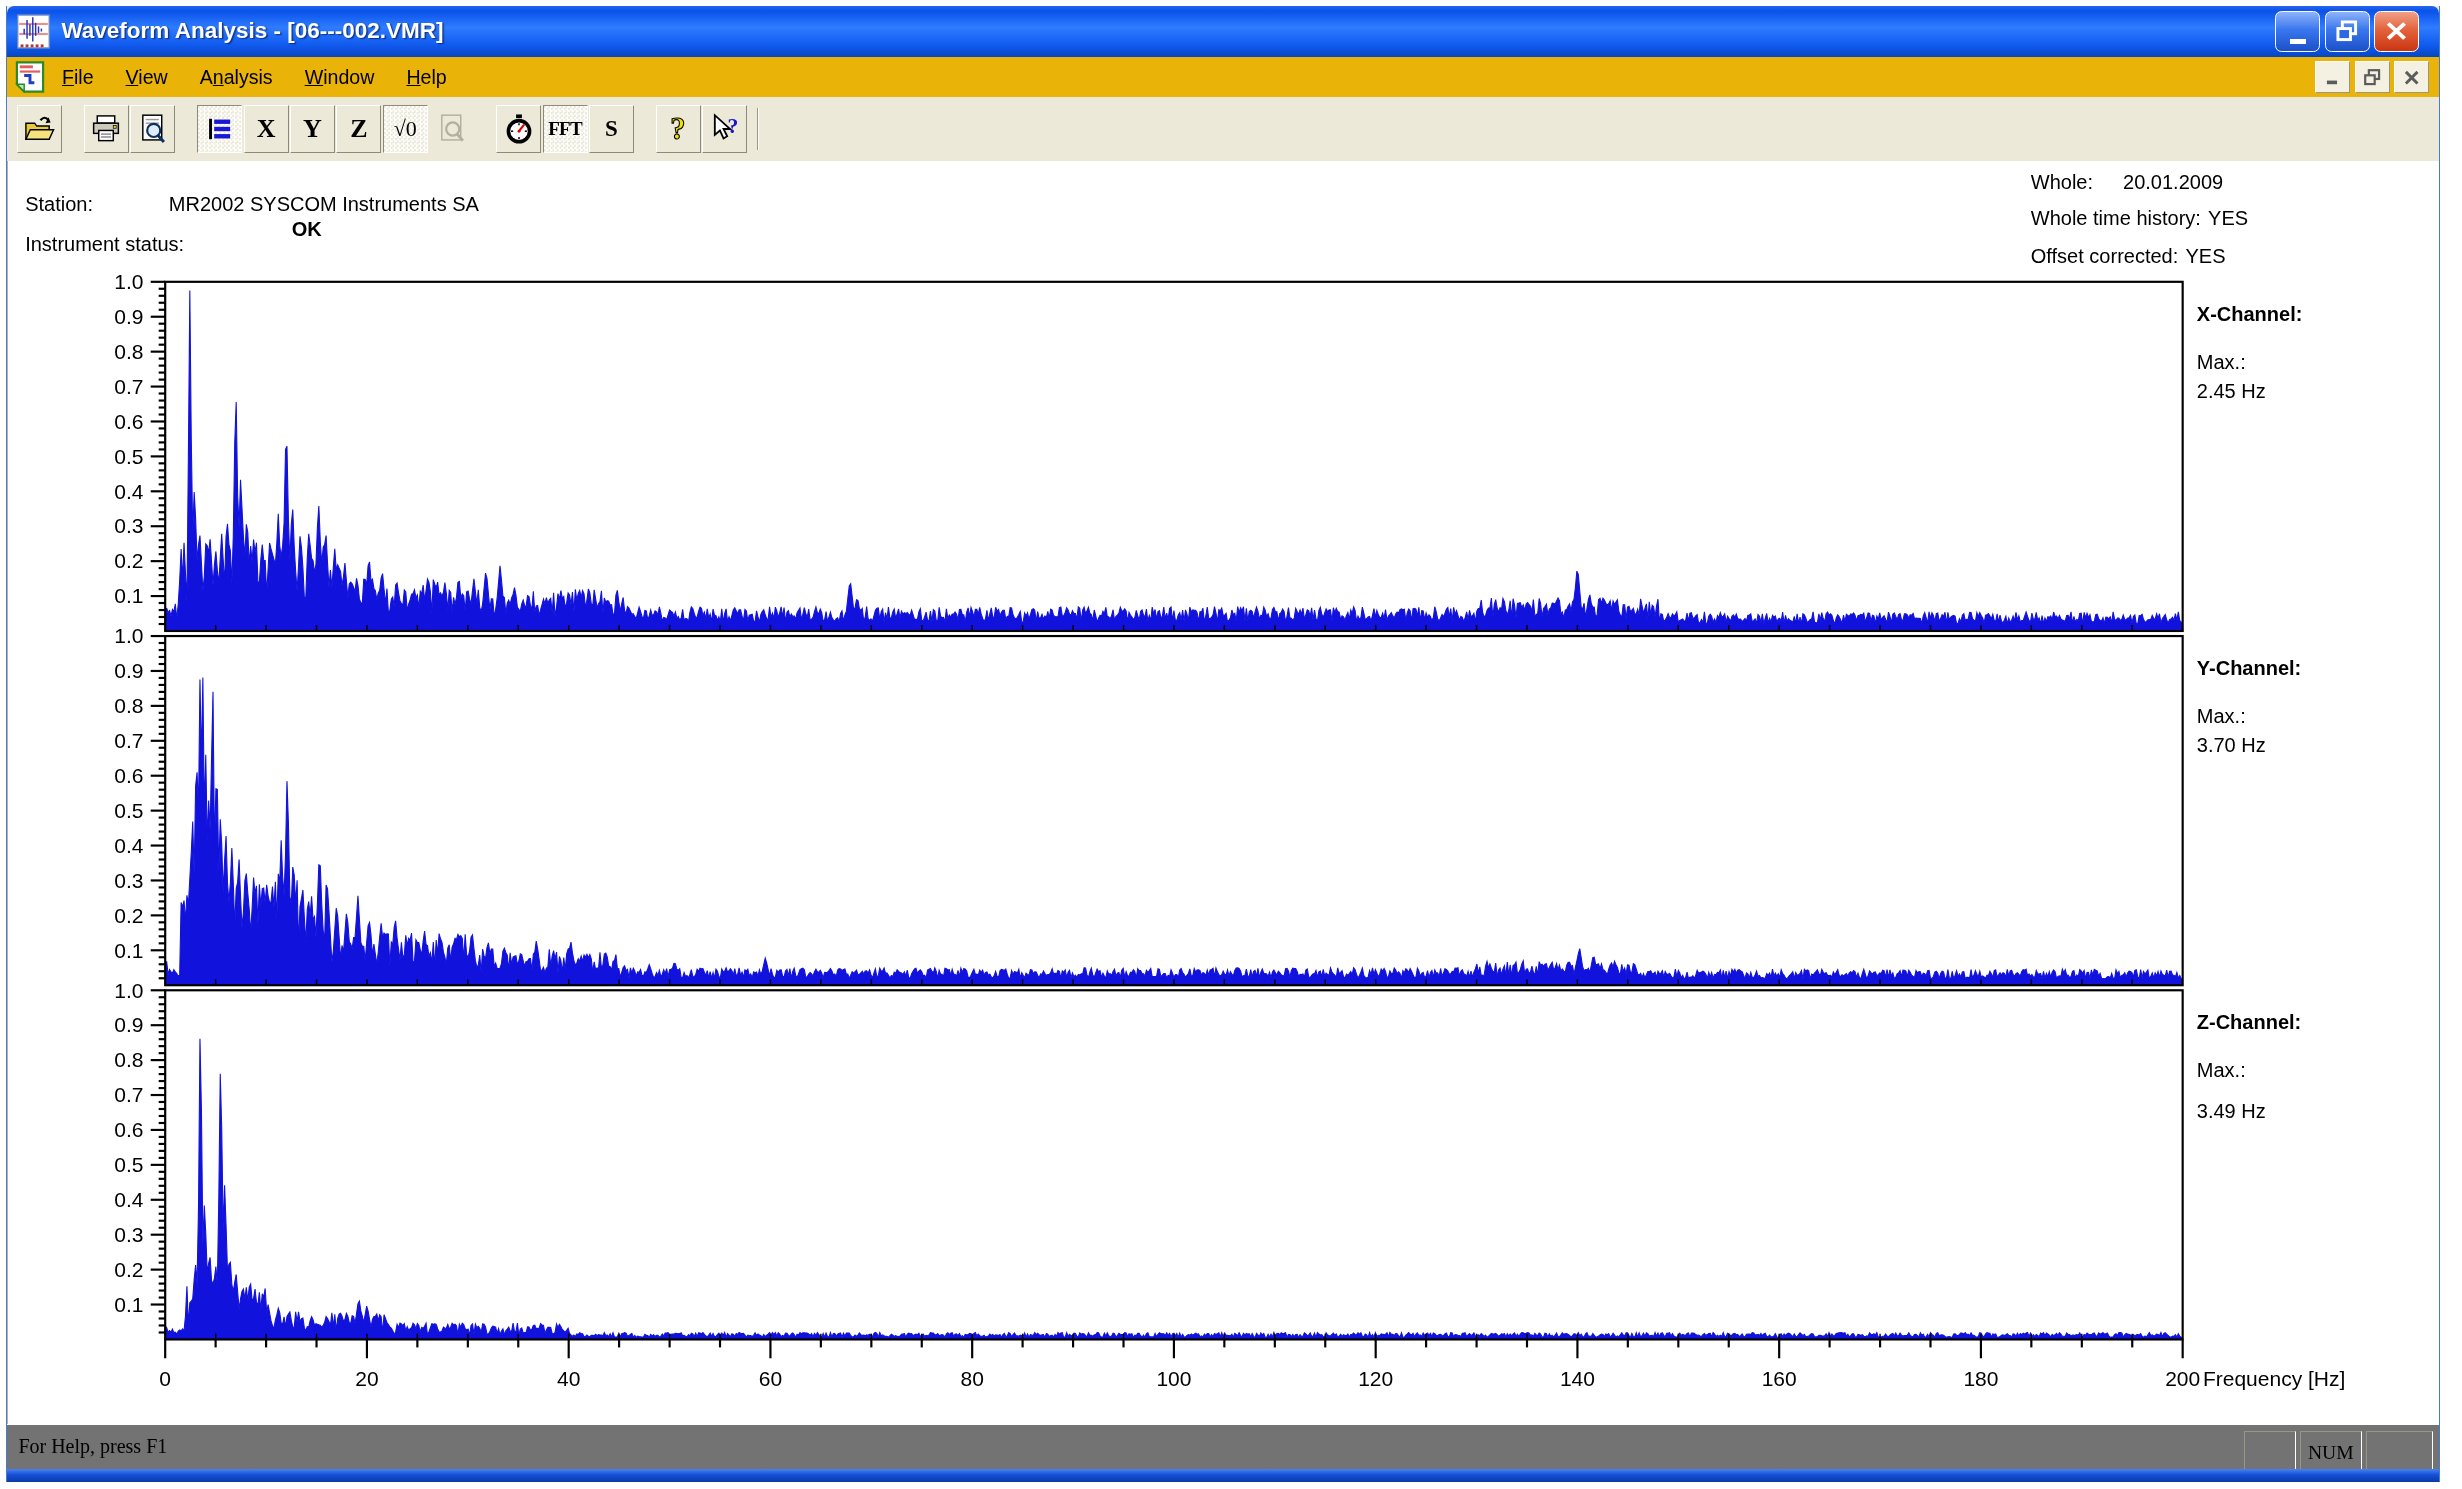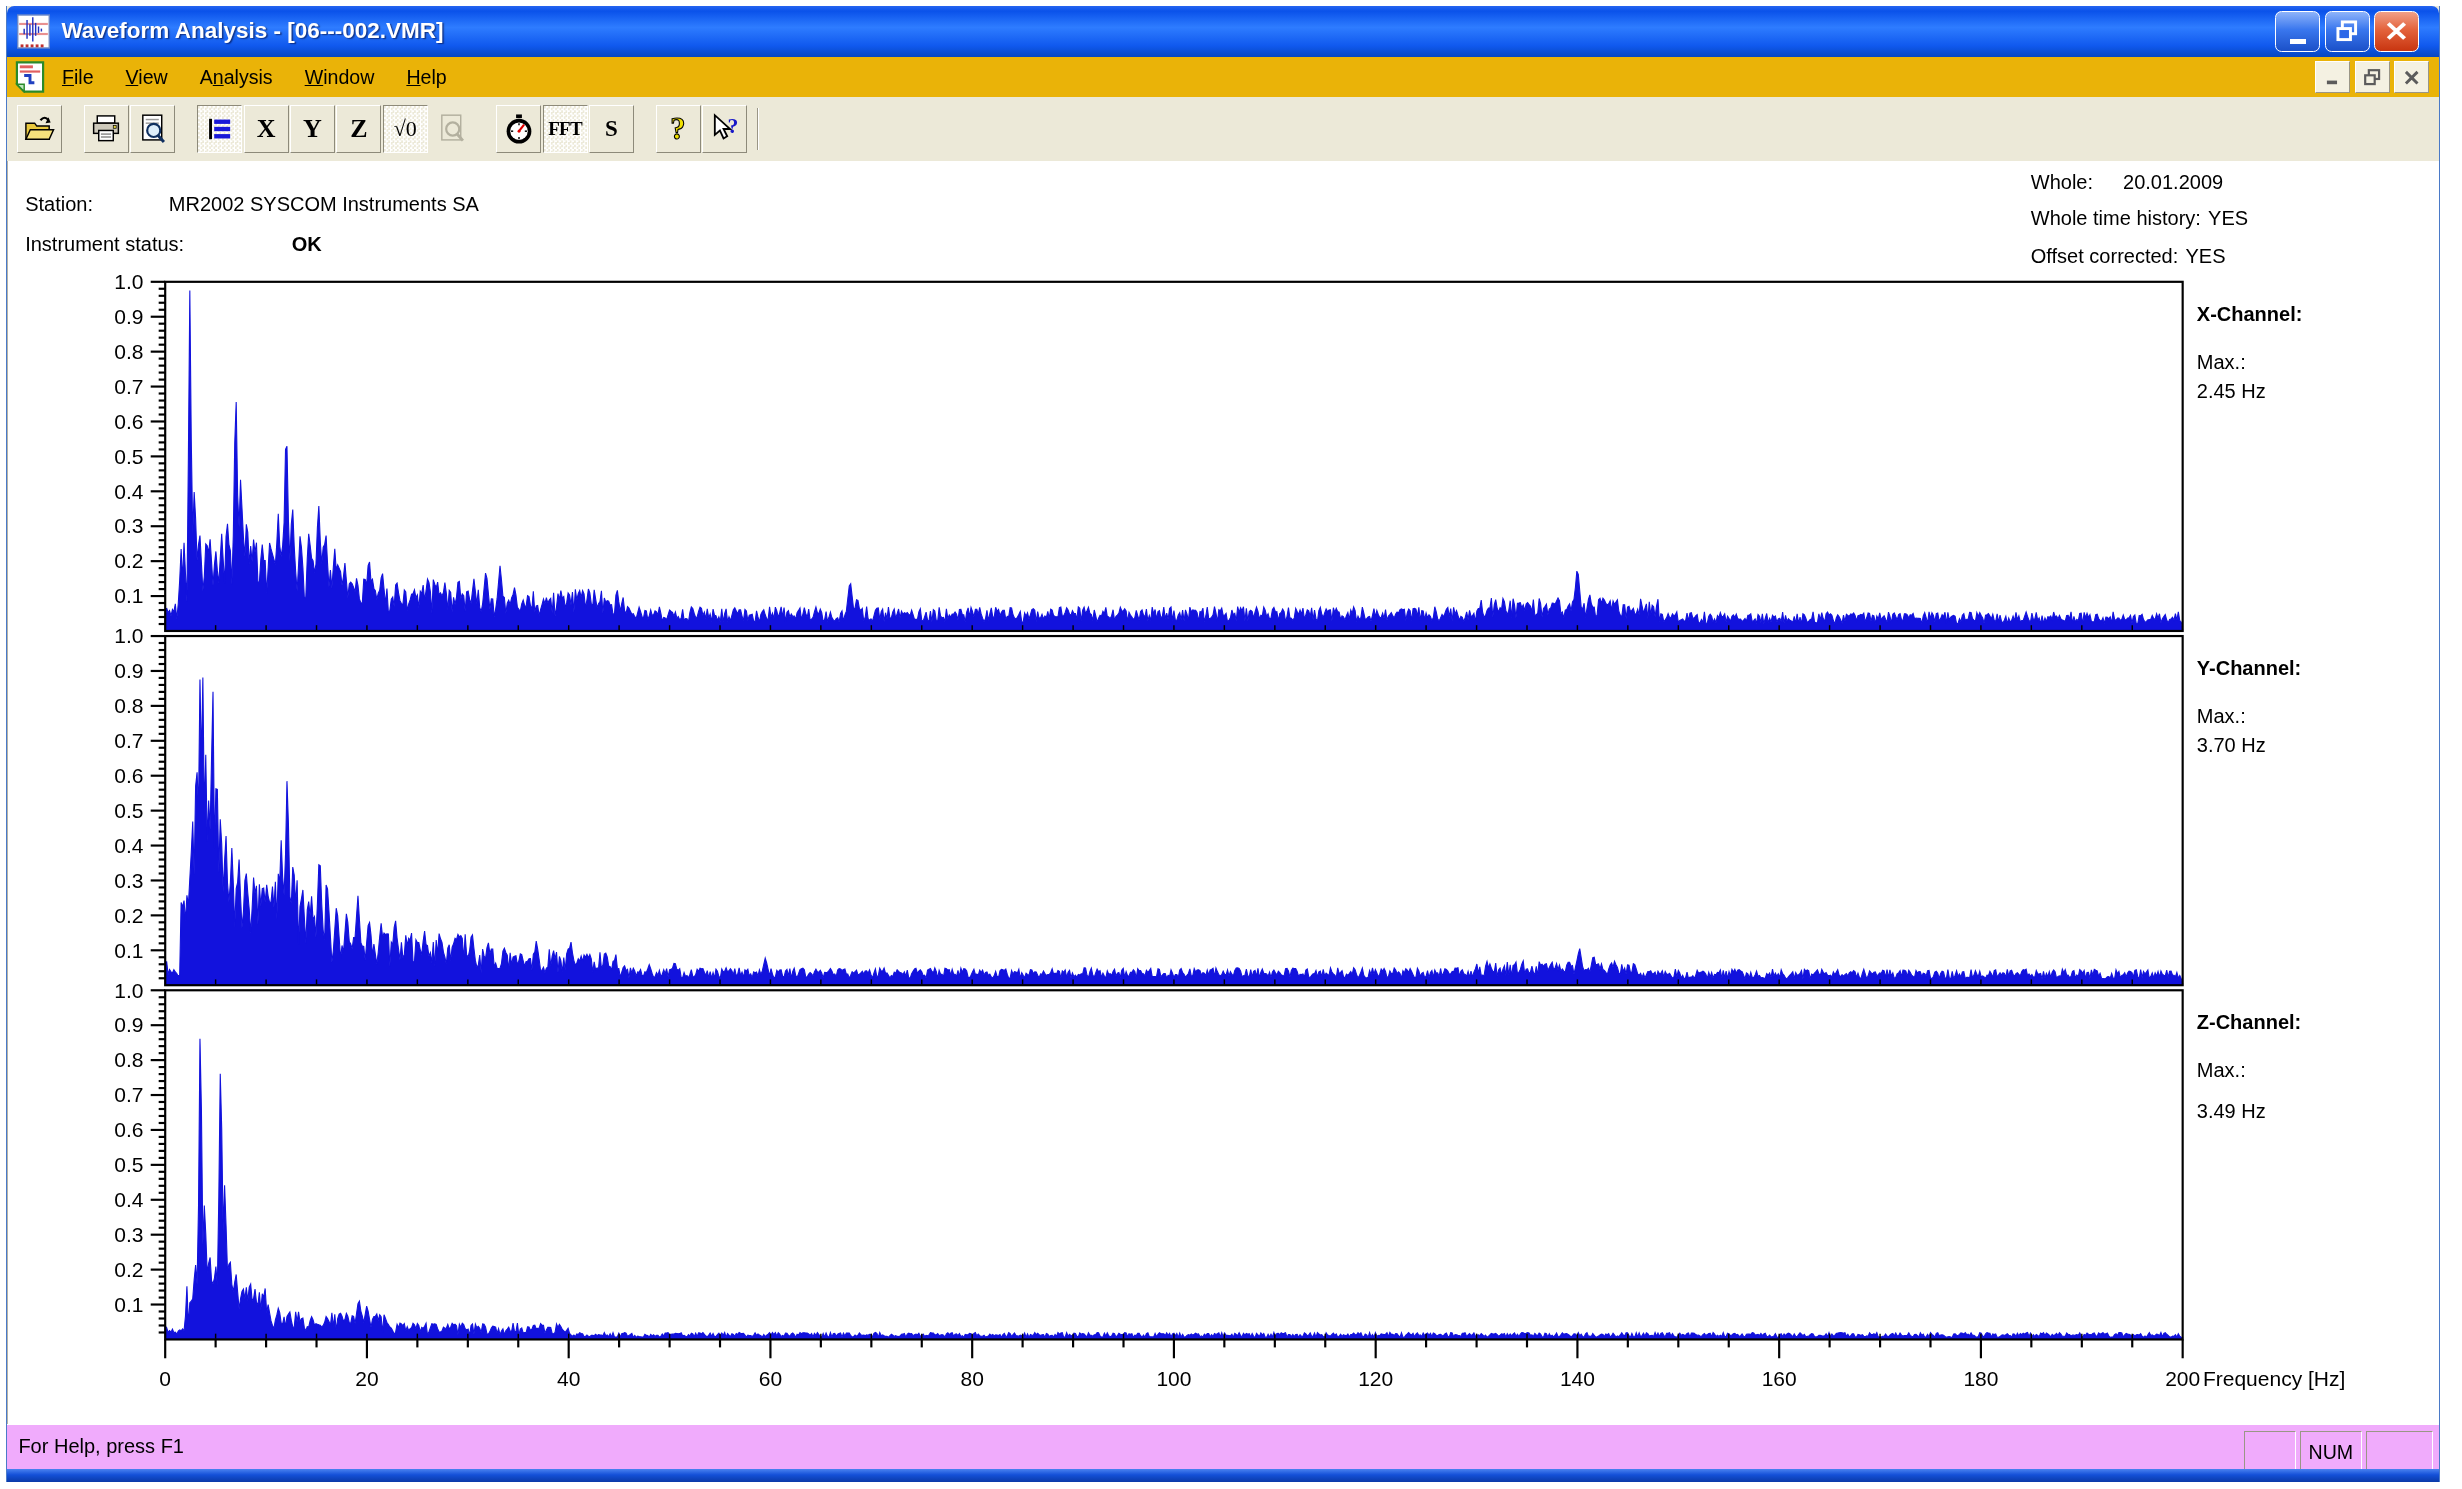--- a/index.html
+++ b/index.html
@@ -54,22 +54,22 @@
   .client{position:absolute;left:0;top:155px;width:100%;height:1263px;background:#fff;
      border-left:1.4px solid #b5b2a5;box-sizing:border-box;overflow:hidden;}
   .htext{position:absolute;font-size:20px;color:#000;white-space:nowrap;}
   .htext b{font-weight:bold;}
   .hval-gap{margin-left:30px;}
   .hval-sp{margin-left:7.2px;}
   .chan{position:absolute;left:2189px;width:239px;font-size:20px;color:#000;}
   .chan .ctitle{font-weight:bold;font-size:20px;}
   #charts-svg{position:absolute;left:0;top:109px;}
   
-  .statusbar{position:absolute;left:0;top:1418px;width:100%;height:45px;background:#f0abfc;
-     border-top:1.4px solid #fff;box-sizing:border-box;}
+  .statusbar{position:absolute;left:0;top:1418px;width:100%;height:45px;background:#737373;
+     border-top:1.4px solid #fff;box-sizing:border-box;font-family:Liberation Serif, serif;}
   .status-msg{position:absolute;left:11.6px;top:10px;font-size:20px;color:#000;}
   .scell{position:absolute;top:5.8px;height:44px;border:1.4px solid;border-color:#9a9686 #fff #fff #9a9686;
      box-sizing:border-box;font-size:19.6px;display:flex;align-items:center;justify-content:center;color:#000;}
   .scell.c1{right:143px;width:52px;}
   .scell.c2{right:77px;width:62px;}
   .scell.c3{right:5.8px;width:67px;}
   .bottom-border{position:absolute;left:0;top:1463px;width:100%;height:13px;
      background:linear-gradient(180deg,#4a82f0 0%,#1450d8 45%,#0a3aa8 100%);}
 </style>
 </head>
@@ -242,21 +242,21 @@
           <text x="33" y="28" text-anchor="middle" font-family="Liberation Serif,serif" font-size="30" font-weight="bold" fill="#1818c8">?</text>
         </svg>
       </div>
       <div class="tb-sep"></div>
     </div>
 
   <div class="client">
     <div class="htext" style="left:17.4px;top:32px;">Station:</div>
     <div class="htext" style="left:161px;top:32px;">MR2002 SYSCOM Instruments SA</div>
     <div class="htext" style="left:17.4px;top:72px;">Instrument status:</div>
-    <div class="htext" style="left:284px;top:72px;"><b>OK</b></div>
+    <div class="htext" style="left:284px;top:57px;"><b>OK</b></div>
 
     <div class="htext" style="left:2023px;top:10px;"><span>Whole:</span><span class="hval-gap">20.01.2009</span></div>
     <div class="htext" style="left:2023px;top:46px;"><span>Whole time history:</span><span class="hval-sp">YES</span></div>
     <div class="htext" style="left:2023px;top:84px;"><span>Offset corrected:</span><span class="hval-sp">YES</span></div>
 
     <svg id="charts-svg" width="2434" height="1145" viewBox="0 0 3360 1580">
         <path d="M 217 498 L 217.0 484.4 L 219.0 466.2 L 221.0 472.7 L 223.0 469.8 L 225.0 477.3 L 227.0 468.3 L 229.0 471.4 L 231.0 460.5 L 233.0 481.7 L 235.0 460.8 L 237.0 428.2 L 239.0 384.9 L 241.0 427.6 L 243.0 376.3 L 245.0 418.6 L 247.0 457.4 L 249.0 258.8 L 251.0 28.0 L 253.0 234.8 L 255.0 364.0 L 257.0 306.2 L 259.0 342.7 L 261.0 400.6 L 263.0 378.7 L 265.0 366.2 L 267.0 404.3 L 269.0 442.5 L 271.0 422.9 L 273.0 377.9 L 275.0 380.2 L 277.0 389.9 L 279.0 371.5 L 281.0 402.6 L 283.0 435.2 L 285.0 405.8 L 287.0 388.2 L 289.0 414.4 L 291.0 432.5 L 293.0 397.3 L 295.0 363.9 L 297.0 399.0 L 299.0 432.4 L 301.0 367.5 L 303.0 350.0 L 305.0 378.7 L 307.0 387.4 L 309.0 433.4 L 311.0 366.6 L 313.0 238.4 L 315.0 182.0 L 317.0 310.2 L 319.0 354.5 L 321.0 289.3 L 323.0 328.4 L 325.0 368.4 L 327.0 395.1 L 329.0 350.8 L 331.0 361.8 L 333.0 406.1 L 335.0 380.9 L 337.0 402.6 L 339.0 371.8 L 341.0 389.5 L 343.0 376.1 L 345.0 430.2 L 347.0 431.2 L 349.0 399.0 L 351.0 378.6 L 353.0 400.6 L 355.0 400.8 L 357.1 446.8 L 359.1 411.7 L 361.1 376.5 L 363.1 384.7 L 365.1 392.0 L 367.1 399.3 L 369.1 406.2 L 371.1 376.3 L 373.1 336.2 L 375.1 380.6 L 377.1 395.1 L 379.1 380.7 L 381.1 348.7 L 383.1 247.2 L 385.1 243.1 L 387.1 344.7 L 389.1 401.2 L 391.1 350.3 L 393.1 330.3 L 395.1 381.2 L 397.1 415.9 L 399.1 442.6 L 401.1 407.4 L 403.1 367.3 L 405.1 382.8 L 407.1 410.9 L 409.1 452.3 L 411.1 451.0 L 413.1 398.3 L 415.1 363.9 L 417.1 379.9 L 419.1 397.7 L 421.1 401.1 L 423.1 417.6 L 425.1 406.1 L 427.1 355.2 L 429.1 325.4 L 431.1 373.9 L 433.1 405.7 L 435.1 382.4 L 437.1 378.7 L 439.1 366.2 L 441.1 404.3 L 443.1 437.4 L 445.1 414.0 L 447.1 438.9 L 449.1 409.6 L 451.1 384.4 L 453.1 413.8 L 455.1 406.8 L 457.1 411.5 L 459.1 416.2 L 461.1 435.2 L 463.1 422.8 L 465.1 404.3 L 467.1 428.2 L 469.1 452.0 L 471.1 433.1 L 473.1 430.5 L 475.1 432.7 L 477.1 438.0 L 479.1 444.0 L 481.1 425.4 L 483.1 435.1 L 485.1 453.7 L 487.1 459.2 L 489.1 459.7 L 491.1 426.6 L 493.1 427.0 L 495.1 434.3 L 497.1 407.7 L 499.1 402.8 L 501.1 429.4 L 503.1 426.4 L 505.1 439.3 L 507.1 442.4 L 509.1 454.4 L 511.1 446.0 L 513.1 441.8 L 515.1 424.8 L 517.1 418.9 L 519.1 440.1 L 521.1 460.1 L 523.1 439.4 L 525.1 472.6 L 527.1 469.7 L 529.1 454.0 L 531.1 451.1 L 533.1 464.1 L 535.1 434.5 L 537.1 431.8 L 539.1 445.4 L 541.1 456.2 L 543.1 460.2 L 545.1 462.1 L 547.1 441.5 L 549.1 444.2 L 551.1 470.1 L 553.1 460.9 L 555.1 455.2 L 557.1 447.3 L 559.1 446.7 L 561.1 441.3 L 563.1 452.0 L 565.1 448.2 L 567.1 466.2 L 569.1 443.1 L 571.1 446.4 L 573.1 434.7 L 575.1 455.3 L 577.1 442.4 L 579.1 426.4 L 581.1 431.0 L 583.1 443.9 L 585.1 473.7 L 587.1 427.0 L 589.1 433.5 L 591.1 438.4 L 593.1 430.5 L 595.1 448.1 L 597.1 445.3 L 599.1 450.0 L 601.1 444.7 L 603.1 431.3 L 605.1 446.0 L 607.1 468.6 L 609.1 441.8 L 611.1 444.8 L 613.1 471.4 L 615.1 451.5 L 617.1 461.3 L 619.1 451.6 L 621.1 430.9 L 623.1 429.7 L 625.1 453.1 L 627.1 446.8 L 629.1 449.3 L 631.1 470.9 L 633.1 443.9 L 635.2 442.8 L 637.2 454.3 L 639.2 460.1 L 641.2 442.7 L 643.2 426.1 L 645.2 443.5 L 647.2 460.9 L 649.2 441.0 L 651.2 465.7 L 653.2 471.2 L 655.2 460.7 L 657.2 439.4 L 659.2 418.2 L 661.2 425.5 L 663.2 446.7 L 665.2 468.0 L 667.2 453.6 L 669.2 453.8 L 671.2 478.7 L 673.2 467.8 L 675.2 453.1 L 677.2 430.6 L 679.2 408.0 L 681.2 427.3 L 683.2 449.9 L 685.2 451.8 L 687.2 474.0 L 689.2 459.7 L 691.2 455.4 L 693.2 461.6 L 695.2 452.2 L 697.2 447.5 L 699.2 438.1 L 701.2 448.4 L 703.2 465.3 L 705.2 468.2 L 707.2 470.7 L 709.2 460.5 L 711.2 455.3 L 713.2 463.0 L 715.2 464.4 L 717.2 449.2 L 719.2 450.5 L 721.2 462.9 L 723.2 467.8 L 725.2 443.3 L 727.2 471.5 L 729.2 463.5 L 731.2 462.9 L 733.2 476.8 L 735.2 468.5 L 737.2 461.5 L 739.2 453.8 L 741.2 460.4 L 743.2 452.1 L 745.2 459.5 L 747.2 455.4 L 749.2 452.9 L 751.2 472.8 L 753.2 445.4 L 755.2 477.9 L 757.2 465.0 L 759.2 446.5 L 761.2 454.4 L 763.2 442.1 L 765.2 452.6 L 767.2 450.5 L 769.2 465.7 L 771.2 459.3 L 773.2 445.6 L 775.2 448.4 L 777.2 462.0 L 779.2 444.3 L 781.2 472.2 L 783.2 440.4 L 785.2 455.3 L 787.2 446.4 L 789.2 442.0 L 791.2 451.6 L 793.2 442.1 L 795.2 446.9 L 797.2 466.3 L 799.2 455.0 L 801.2 440.1 L 803.2 445.5 L 805.2 460.4 L 807.2 463.4 L 809.2 441.2 L 811.2 453.8 L 813.2 465.9 L 815.2 460.3 L 817.2 457.4 L 819.2 442.4 L 821.2 473.3 L 823.2 452.4 L 825.2 458.1 L 827.2 456.2 L 829.2 457.0 L 831.2 462.3 L 833.2 461.7 L 835.2 475.0 L 837.2 474.3 L 839.2 448.4 L 841.2 441.9 L 843.2 457.9 L 845.2 470.7 L 847.2 460.3 L 849.2 451.7 L 851.2 470.2 L 853.2 473.8 L 855.2 464.4 L 857.2 466.3 L 859.2 470.7 L 861.2 474.9 L 863.2 474.2 L 865.2 478.3 L 867.2 480.7 L 869.2 472.9 L 871.2 465.2 L 873.2 471.1 L 875.2 478.0 L 877.2 480.3 L 879.2 469.8 L 881.2 470.4 L 883.2 482.3 L 885.2 477.1 L 887.2 468.9 L 889.2 476.2 L 891.2 475.7 L 893.2 470.1 L 895.2 471.5 L 897.2 475.7 L 899.2 464.6 L 901.2 473.2 L 903.2 484.3 L 905.2 479.2 L 907.2 480.0 L 909.2 482.3 L 911.2 475.7 L 913.3 469.1 L 915.3 470.9 L 917.3 472.4 L 919.3 477.5 L 921.3 471.7 L 923.3 480.3 L 925.3 478.0 L 927.3 482.9 L 929.3 480.1 L 931.3 468.2 L 933.3 483.1 L 935.3 480.9 L 937.3 481.0 L 939.3 485.6 L 941.3 472.5 L 943.3 464.8 L 945.3 467.0 L 947.3 473.9 L 949.3 479.3 L 951.3 478.8 L 953.3 471.1 L 955.3 465.2 L 957.3 466.7 L 959.3 476.5 L 961.3 471.9 L 963.3 481.1 L 965.3 467.6 L 967.3 480.0 L 969.3 474.5 L 971.3 485.3 L 973.3 467.9 L 975.3 476.2 L 977.3 476.9 L 979.3 483.4 L 981.3 478.5 L 983.3 485.1 L 985.3 467.5 L 987.3 485.5 L 989.3 473.9 L 991.3 467.5 L 993.3 485.1 L 995.3 478.4 L 997.3 483.9 L 999.3 476.4 L 1001.3 468.8 L 1003.3 466.1 L 1005.3 470.3 L 1007.3 474.3 L 1009.3 468.9 L 1011.3 468.9 L 1013.3 477.5 L 1015.3 483.4 L 1017.3 468.2 L 1019.3 470.3 L 1021.3 483.5 L 1023.3 476.3 L 1025.3 475.5 L 1027.3 474.9 L 1029.3 484.1 L 1031.3 485.3 L 1033.3 470.3 L 1035.3 478.7 L 1037.3 485.6 L 1039.3 475.0 L 1041.3 471.3 L 1043.3 468.7 L 1045.3 475.7 L 1047.3 480.9 L 1049.3 482.4 L 1051.3 464.6 L 1053.3 479.2 L 1055.3 473.3 L 1057.3 480.9 L 1059.3 465.1 L 1061.3 470.2 L 1063.3 479.4 L 1065.3 472.8 L 1067.3 464.7 L 1069.3 478.6 L 1071.3 465.6 L 1073.3 485.4 L 1075.3 472.0 L 1077.3 470.0 L 1079.3 478.9 L 1081.3 474.6 L 1083.3 477.9 L 1085.3 477.1 L 1087.3 481.5 L 1089.3 472.8 L 1091.3 469.6 L 1093.3 466.1 L 1095.3 482.2 L 1097.3 474.6 L 1099.3 465.8 L 1101.3 474.0 L 1103.3 479.1 L 1105.3 467.7 L 1107.3 483.1 L 1109.3 481.6 L 1111.3 479.1 L 1113.3 471.4 L 1115.3 464.9 L 1117.3 472.6 L 1119.3 474.0 L 1121.3 467.8 L 1123.3 472.6 L 1125.3 485.0 L 1127.3 482.2 L 1129.3 471.1 L 1131.3 485.1 L 1133.3 479.1 L 1135.3 472.0 L 1137.3 479.5 L 1139.3 482.7 L 1141.3 484.6 L 1143.3 481.0 L 1145.3 479.8 L 1147.3 485.6 L 1149.3 473.8 L 1151.3 470.3 L 1153.3 484.6 L 1155.3 475.8 L 1157.3 470.6 L 1159.3 453.2 L 1161.3 435.9 L 1163.3 432.9 L 1165.3 450.3 L 1167.3 467.7 L 1169.3 466.2 L 1171.3 454.9 L 1173.3 455.9 L 1175.3 467.2 L 1177.3 469.6 L 1179.3 466.9 L 1181.3 484.4 L 1183.3 479.0 L 1185.3 464.4 L 1187.3 480.8 L 1189.3 483.2 L 1191.3 481.3 L 1193.4 484.6 L 1195.4 477.3 L 1197.4 469.5 L 1199.4 466.7 L 1201.4 466.2 L 1203.4 482.2 L 1205.4 471.4 L 1207.4 467.8 L 1209.4 484.8 L 1211.4 472.8 L 1213.4 481.6 L 1215.4 465.0 L 1217.4 479.9 L 1219.4 480.0 L 1221.4 471.8 L 1223.4 467.7 L 1225.4 480.4 L 1227.4 474.3 L 1229.4 467.7 L 1231.4 479.8 L 1233.4 470.7 L 1235.4 475.0 L 1237.4 472.8 L 1239.4 474.0 L 1241.4 472.6 L 1243.4 475.1 L 1245.4 476.0 L 1247.4 469.3 L 1249.4 475.4 L 1251.4 482.0 L 1253.4 482.0 L 1255.4 482.0 L 1257.4 471.7 L 1259.4 467.2 L 1261.4 483.3 L 1263.4 484.1 L 1265.4 478.2 L 1267.4 471.9 L 1269.4 483.1 L 1271.4 483.5 L 1273.4 470.5 L 1275.4 485.2 L 1277.4 468.5 L 1279.4 470.5 L 1281.4 483.4 L 1283.4 484.0 L 1285.4 465.5 L 1287.4 477.3 L 1289.4 479.8 L 1291.4 479.2 L 1293.4 485.0 L 1295.4 467.3 L 1297.4 481.1 L 1299.4 475.8 L 1301.4 478.7 L 1303.4 474.6 L 1305.4 474.8 L 1307.4 471.7 L 1309.4 474.8 L 1311.4 482.7 L 1313.4 468.4 L 1315.4 468.2 L 1317.4 475.5 L 1319.4 475.5 L 1321.4 485.6 L 1323.4 472.1 L 1325.4 466.2 L 1327.4 478.6 L 1329.4 465.5 L 1331.4 470.9 L 1333.4 478.8 L 1335.4 467.9 L 1337.4 467.9 L 1339.4 474.8 L 1341.4 465.5 L 1343.4 474.5 L 1345.4 480.3 L 1347.4 485.3 L 1349.4 480.8 L 1351.4 469.4 L 1353.4 483.5 L 1355.4 473.9 L 1357.4 466.1 L 1359.4 478.6 L 1361.4 478.9 L 1363.4 465.2 L 1365.4 470.8 L 1367.4 468.3 L 1369.4 476.9 L 1371.4 472.2 L 1373.4 469.4 L 1375.4 469.5 L 1377.4 482.2 L 1379.4 477.9 L 1381.4 478.2 L 1383.4 465.9 L 1385.4 466.3 L 1387.4 475.6 L 1389.4 480.0 L 1391.4 481.4 L 1393.4 479.2 L 1395.4 475.3 L 1397.4 471.1 L 1399.4 485.5 L 1401.4 485.7 L 1403.4 473.1 L 1405.4 477.7 L 1407.4 472.8 L 1409.4 481.3 L 1411.4 475.6 L 1413.4 468.4 L 1415.4 467.2 L 1417.4 469.5 L 1419.4 484.9 L 1421.4 471.1 L 1423.4 480.6 L 1425.4 479.7 L 1427.4 474.9 L 1429.4 481.4 L 1431.4 477.2 L 1433.4 479.5 L 1435.4 471.0 L 1437.4 480.3 L 1439.4 468.0 L 1441.4 469.2 L 1443.4 476.7 L 1445.4 478.0 L 1447.4 478.4 L 1449.4 478.4 L 1451.4 465.9 L 1453.4 465.0 L 1455.4 477.4 L 1457.4 476.9 L 1459.4 472.4 L 1461.4 465.9 L 1463.4 469.1 L 1465.4 474.8 L 1467.4 476.1 L 1469.4 469.9 L 1471.5 473.8 L 1473.5 473.9 L 1475.5 481.5 L 1477.5 464.8 L 1479.5 466.7 L 1481.5 484.4 L 1483.5 469.1 L 1485.5 465.0 L 1487.5 474.0 L 1489.5 470.1 L 1491.5 465.2 L 1493.5 473.6 L 1495.5 475.4 L 1497.5 483.5 L 1499.5 469.0 L 1501.5 476.7 L 1503.5 485.9 L 1505.5 480.5 L 1507.5 476.3 L 1509.5 477.5 L 1511.5 470.9 L 1513.5 473.8 L 1515.5 465.5 L 1517.5 477.8 L 1519.5 478.6 L 1521.5 481.2 L 1523.5 476.8 L 1525.5 468.7 L 1527.5 483.3 L 1529.5 477.8 L 1531.5 476.1 L 1533.5 473.4 L 1535.5 465.3 L 1537.5 470.0 L 1539.5 470.6 L 1541.5 467.3 L 1543.5 470.5 L 1545.5 485.0 L 1547.5 472.1 L 1549.5 475.9 L 1551.5 478.7 L 1553.5 482.1 L 1555.5 479.4 L 1557.5 469.6 L 1559.5 476.8 L 1561.5 483.2 L 1563.5 471.1 L 1565.5 468.9 L 1567.5 476.1 L 1569.5 478.6 L 1571.5 467.9 L 1573.5 483.9 L 1575.5 476.6 L 1577.5 483.9 L 1579.5 464.9 L 1581.5 474.3 L 1583.5 468.4 L 1585.5 481.5 L 1587.5 471.3 L 1589.5 469.9 L 1591.5 480.0 L 1593.5 477.7 L 1595.5 465.0 L 1597.5 481.0 L 1599.5 473.3 L 1601.5 481.8 L 1603.5 467.1 L 1605.5 464.8 L 1607.5 483.6 L 1609.5 470.0 L 1611.5 483.3 L 1613.5 483.2 L 1615.5 475.8 L 1617.5 472.6 L 1619.5 482.4 L 1621.5 469.0 L 1623.5 484.2 L 1625.5 468.9 L 1627.5 474.9 L 1629.5 483.2 L 1631.5 465.1 L 1633.5 471.7 L 1635.5 469.0 L 1637.5 469.4 L 1639.5 469.5 L 1641.5 472.7 L 1643.5 484.6 L 1645.5 471.1 L 1647.5 472.2 L 1649.5 466.5 L 1651.5 485.2 L 1653.5 477.3 L 1655.5 464.9 L 1657.5 480.4 L 1659.5 481.0 L 1661.5 479.0 L 1663.5 475.7 L 1665.5 464.3 L 1667.5 472.9 L 1669.5 485.5 L 1671.5 468.7 L 1673.5 470.1 L 1675.5 466.4 L 1677.5 476.3 L 1679.5 476.3 L 1681.5 473.6 L 1683.5 485.5 L 1685.5 482.8 L 1687.5 479.9 L 1689.5 469.1 L 1691.5 475.4 L 1693.5 473.7 L 1695.5 483.9 L 1697.5 464.4 L 1699.5 472.3 L 1701.5 466.0 L 1703.5 470.2 L 1705.5 464.6 L 1707.5 483.9 L 1709.5 466.7 L 1711.5 484.2 L 1713.5 471.2 L 1715.5 469.3 L 1717.5 471.1 L 1719.5 480.3 L 1721.5 471.8 L 1723.5 465.0 L 1725.5 470.8 L 1727.5 481.3 L 1729.5 476.2 L 1731.5 477.1 L 1733.5 465.1 L 1735.5 469.3 L 1737.5 478.1 L 1739.5 474.2 L 1741.5 481.8 L 1743.5 480.1 L 1745.5 468.2 L 1747.5 465.6 L 1749.6 471.7 L 1751.6 471.3 L 1753.6 484.0 L 1755.6 473.9 L 1757.6 472.4 L 1759.6 467.6 L 1761.6 471.2 L 1763.6 485.5 L 1765.6 477.7 L 1767.6 465.8 L 1769.6 479.9 L 1771.6 480.4 L 1773.6 483.4 L 1775.6 480.0 L 1777.6 466.7 L 1779.6 471.1 L 1781.6 475.2 L 1783.6 469.1 L 1785.6 474.8 L 1787.6 466.3 L 1789.6 481.6 L 1791.6 475.5 L 1793.6 468.8 L 1795.6 470.2 L 1797.6 478.1 L 1799.6 466.1 L 1801.6 482.5 L 1803.6 469.1 L 1805.6 481.0 L 1807.6 484.7 L 1809.6 469.8 L 1811.6 465.2 L 1813.6 475.0 L 1815.6 479.3 L 1817.6 473.1 L 1819.6 467.5 L 1821.6 471.5 L 1823.6 469.2 L 1825.6 468.8 L 1827.6 484.3 L 1829.6 465.9 L 1831.6 472.3 L 1833.6 466.6 L 1835.6 471.3 L 1837.6 472.0 L 1839.6 481.9 L 1841.6 477.2 L 1843.6 478.5 L 1845.6 483.1 L 1847.6 476.8 L 1849.6 472.4 L 1851.6 482.0 L 1853.6 469.0 L 1855.6 473.8 L 1857.6 464.7 L 1859.6 469.8 L 1861.6 484.9 L 1863.6 477.4 L 1865.6 482.1 L 1867.6 479.6 L 1869.6 465.0 L 1871.6 473.0 L 1873.6 482.2 L 1875.6 481.0 L 1877.6 478.5 L 1879.6 477.9 L 1881.6 484.5 L 1883.6 476.4 L 1885.6 467.1 L 1887.6 478.4 L 1889.6 469.6 L 1891.6 475.2 L 1893.6 479.4 L 1895.6 479.4 L 1897.6 473.4 L 1899.6 480.6 L 1901.6 468.4 L 1903.6 483.1 L 1905.6 477.3 L 1907.6 475.5 L 1909.6 472.7 L 1911.6 477.2 L 1913.6 480.0 L 1915.6 474.6 L 1917.6 471.7 L 1919.6 473.3 L 1921.6 468.5 L 1923.6 467.5 L 1925.6 468.7 L 1927.6 468.1 L 1929.6 483.6 L 1931.6 473.0 L 1933.6 467.8 L 1935.6 470.1 L 1937.6 483.6 L 1939.6 467.4 L 1941.6 466.9 L 1943.6 467.8 L 1945.6 477.3 L 1947.6 465.5 L 1949.6 483.2 L 1951.6 470.0 L 1953.6 470.5 L 1955.6 481.9 L 1957.6 473.1 L 1959.6 479.7 L 1961.6 475.7 L 1963.6 478.1 L 1965.6 483.7 L 1967.6 479.4 L 1969.6 464.5 L 1971.6 471.7 L 1973.6 481.3 L 1975.6 484.2 L 1977.6 479.9 L 1979.6 475.1 L 1981.6 478.5 L 1983.6 473.6 L 1985.6 468.1 L 1987.6 465.6 L 1989.6 478.2 L 1991.6 467.1 L 1993.6 483.9 L 1995.6 465.4 L 1997.6 474.9 L 1999.6 469.9 L 2001.6 476.5 L 2003.6 483.1 L 2005.6 477.9 L 2007.6 479.2 L 2009.6 485.2 L 2011.6 479.3 L 2013.6 471.6 L 2015.6 482.1 L 2017.6 469.4 L 2019.6 477.9 L 2021.6 477.1 L 2023.6 473.7 L 2025.6 485.4 L 2027.7 470.5 L 2029.7 467.1 L 2031.7 466.6 L 2033.7 455.4 L 2035.7 472.5 L 2037.7 478.9 L 2039.7 476.4 L 2041.7 469.8 L 2043.7 466.4 L 2045.7 466.4 L 2047.7 452.5 L 2049.7 478.9 L 2051.7 461.9 L 2053.7 454.6 L 2055.7 466.4 L 2057.7 471.9 L 2059.7 465.8 L 2061.7 468.3 L 2063.7 453.2 L 2065.7 457.5 L 2067.7 469.6 L 2069.7 475.6 L 2071.7 469.5 L 2073.7 456.2 L 2075.7 479.6 L 2077.7 453.5 L 2079.7 462.3 L 2081.7 479.7 L 2083.7 459.7 L 2085.7 459.5 L 2087.7 459.0 L 2089.7 465.9 L 2091.7 461.8 L 2093.7 469.7 L 2095.7 460.7 L 2097.7 458.7 L 2099.7 461.4 L 2101.7 464.0 L 2103.7 471.2 L 2105.7 454.5 L 2107.7 476.7 L 2109.7 475.7 L 2111.7 473.4 L 2113.7 453.1 L 2115.7 460.3 L 2117.7 478.7 L 2119.7 466.9 L 2121.7 464.3 L 2123.7 460.9 L 2125.7 475.5 L 2127.7 467.7 L 2129.7 466.2 L 2131.7 459.4 L 2133.7 459.8 L 2135.7 461.1 L 2137.7 456.5 L 2139.7 452.3 L 2141.7 456.3 L 2143.7 474.4 L 2145.7 471.8 L 2147.7 480.3 L 2149.7 469.2 L 2151.7 468.5 L 2153.7 463.6 L 2155.7 460.7 L 2157.7 470.4 L 2159.7 457.9 L 2161.7 454.7 L 2163.7 438.0 L 2165.7 415.4 L 2167.7 420.0 L 2169.7 442.5 L 2171.7 465.1 L 2173.7 467.9 L 2175.7 459.7 L 2177.7 479.3 L 2179.7 466.8 L 2181.7 454.3 L 2183.7 448.1 L 2185.7 460.5 L 2187.7 465.3 L 2189.7 465.0 L 2191.7 479.5 L 2193.7 475.7 L 2195.7 454.8 L 2197.7 452.8 L 2199.7 459.9 L 2201.7 452.7 L 2203.7 455.4 L 2205.7 459.8 L 2207.7 461.9 L 2209.7 460.3 L 2211.7 456.3 L 2213.7 469.5 L 2215.7 456.5 L 2217.7 461.3 L 2219.7 458.0 L 2221.7 455.0 L 2223.7 471.1 L 2225.7 476.2 L 2227.7 478.7 L 2229.7 461.9 L 2231.7 461.9 L 2233.7 480.7 L 2235.7 464.9 L 2237.7 463.8 L 2239.7 471.0 L 2241.7 469.5 L 2243.7 466.7 L 2245.7 474.5 L 2247.7 474.2 L 2249.7 468.0 L 2251.7 476.0 L 2253.7 453.5 L 2255.7 463.4 L 2257.7 473.3 L 2259.7 467.0 L 2261.7 460.5 L 2263.7 480.9 L 2265.7 457.7 L 2267.7 476.1 L 2269.7 462.5 L 2271.7 464.5 L 2273.7 478.3 L 2275.7 463.8 L 2277.7 454.1 L 2279.7 484.9 L 2281.7 474.3 L 2283.7 475.1 L 2285.7 485.2 L 2287.7 482.7 L 2289.7 479.6 L 2291.7 474.1 L 2293.7 479.2 L 2295.7 479.4 L 2297.7 474.4 L 2299.7 477.1 L 2301.7 475.7 L 2303.7 471.6 L 2305.8 486.2 L 2307.8 483.5 L 2309.8 482.5 L 2311.8 481.5 L 2313.8 484.2 L 2315.8 483.9 L 2317.8 473.3 L 2319.8 483.9 L 2321.8 473.4 L 2323.8 472.8 L 2325.8 480.3 L 2327.8 480.1 L 2329.8 477.0 L 2331.8 475.2 L 2333.8 487.3 L 2335.8 486.3 L 2337.8 482.1 L 2339.8 486.3 L 2341.8 471.7 L 2343.8 487.5 L 2345.8 486.9 L 2347.8 477.6 L 2349.8 474.7 L 2351.8 477.6 L 2353.8 486.0 L 2355.8 481.5 L 2357.8 486.5 L 2359.8 476.6 L 2361.8 479.4 L 2363.8 472.6 L 2365.8 478.5 L 2367.8 477.6 L 2369.8 474.2 L 2371.8 485.8 L 2373.8 477.6 L 2375.8 480.9 L 2377.8 484.7 L 2379.8 477.8 L 2381.8 475.7 L 2383.8 479.2 L 2385.8 474.5 L 2387.8 480.9 L 2389.8 482.0 L 2391.8 481.7 L 2393.8 485.0 L 2395.8 483.2 L 2397.8 480.8 L 2399.8 484.3 L 2401.8 476.3 L 2403.8 476.1 L 2405.8 474.3 L 2407.8 484.9 L 2409.8 483.8 L 2411.8 481.4 L 2413.8 487.6 L 2415.8 475.2 L 2417.8 477.8 L 2419.8 486.3 L 2421.8 474.2 L 2423.8 488.0 L 2425.8 480.2 L 2427.8 473.9 L 2429.8 486.8 L 2431.8 480.5 L 2433.8 485.5 L 2435.8 476.4 L 2437.8 478.9 L 2439.8 477.2 L 2441.8 485.7 L 2443.8 481.3 L 2445.8 480.5 L 2447.8 484.8 L 2449.8 472.0 L 2451.8 487.5 L 2453.8 476.6 L 2455.8 484.6 L 2457.8 480.9 L 2459.8 483.2 L 2461.8 484.3 L 2463.8 486.1 L 2465.8 477.9 L 2467.8 487.3 L 2469.8 474.3 L 2471.8 487.2 L 2473.8 478.9 L 2475.8 488.2 L 2477.8 474.1 L 2479.8 475.7 L 2481.8 480.5 L 2483.8 486.4 L 2485.8 484.6 L 2487.8 482.1 L 2489.8 481.6 L 2491.8 471.6 L 2493.8 485.4 L 2495.8 486.6 L 2497.8 486.7 L 2499.8 474.4 L 2501.8 482.5 L 2503.8 472.7 L 2505.8 480.9 L 2507.8 485.3 L 2509.8 474.2 L 2511.8 471.8 L 2513.8 476.2 L 2515.8 474.3 L 2517.8 476.4 L 2519.8 483.6 L 2521.8 488.2 L 2523.8 480.0 L 2525.8 475.7 L 2527.8 478.5 L 2529.8 482.6 L 2531.8 487.6 L 2533.8 476.0 L 2535.8 484.7 L 2537.8 475.0 L 2539.8 476.6 L 2541.8 477.8 L 2543.8 474.5 L 2545.8 475.3 L 2547.8 473.1 L 2549.8 476.7 L 2551.8 483.6 L 2553.8 477.0 L 2555.8 476.4 L 2557.8 475.0 L 2559.8 476.1 L 2561.8 473.4 L 2563.8 485.6 L 2565.8 479.8 L 2567.8 473.1 L 2569.8 473.7 L 2571.8 484.6 L 2573.8 476.3 L 2575.8 477.3 L 2577.8 487.8 L 2579.8 477.3 L 2581.8 481.5 L 2583.8 473.0 L 2585.9 482.7 L 2587.9 479.0 L 2589.9 476.9 L 2591.9 481.7 L 2593.9 486.1 L 2595.9 472.0 L 2597.9 477.6 L 2599.9 486.8 L 2601.9 475.0 L 2603.9 473.1 L 2605.9 477.9 L 2607.9 482.8 L 2609.9 475.4 L 2611.9 474.0 L 2613.9 482.5 L 2615.9 483.4 L 2617.9 474.3 L 2619.9 474.4 L 2621.9 475.8 L 2623.9 480.1 L 2625.9 475.6 L 2627.9 476.5 L 2629.9 473.7 L 2631.9 481.0 L 2633.9 480.3 L 2635.9 480.5 L 2637.9 480.6 L 2639.9 480.8 L 2641.9 487.8 L 2643.9 477.2 L 2645.9 472.6 L 2647.9 479.6 L 2649.9 487.3 L 2651.9 471.7 L 2653.9 480.6 L 2655.9 472.9 L 2657.9 476.4 L 2659.9 485.1 L 2661.9 474.1 L 2663.9 473.3 L 2665.9 484.4 L 2667.9 480.9 L 2669.9 475.5 L 2671.9 478.2 L 2673.9 472.2 L 2675.9 487.4 L 2677.9 472.4 L 2679.9 482.7 L 2681.9 478.8 L 2683.9 477.4 L 2685.9 476.5 L 2687.9 477.8 L 2689.9 487.7 L 2691.9 487.6 L 2693.9 481.1 L 2695.9 485.2 L 2697.9 476.3 L 2699.9 474.0 L 2701.9 483.2 L 2703.9 481.7 L 2705.9 481.6 L 2707.9 472.4 L 2709.9 472.6 L 2711.9 480.8 L 2713.9 482.9 L 2715.9 484.7 L 2717.9 472.6 L 2719.9 477.8 L 2721.9 472.5 L 2723.9 476.5 L 2725.9 480.1 L 2727.9 487.3 L 2729.9 476.2 L 2731.9 475.6 L 2733.9 473.9 L 2735.9 477.5 L 2737.9 481.2 L 2739.9 474.9 L 2741.9 483.4 L 2743.9 484.8 L 2745.9 474.3 L 2747.9 485.7 L 2749.9 476.2 L 2751.9 484.4 L 2753.9 487.4 L 2755.9 482.7 L 2757.9 477.6 L 2759.9 488.1 L 2761.9 480.3 L 2763.9 485.7 L 2765.9 483.3 L 2767.9 477.4 L 2769.9 484.0 L 2771.9 472.3 L 2773.9 482.2 L 2775.9 477.2 L 2777.9 485.6 L 2779.9 483.6 L 2781.9 483.4 L 2783.9 477.5 L 2785.9 471.7 L 2787.9 478.0 L 2789.9 483.5 L 2791.9 485.8 L 2793.9 473.2 L 2795.9 482.0 L 2797.9 481.4 L 2799.9 472.4 L 2801.9 483.3 L 2803.9 479.9 L 2805.9 488.3 L 2807.9 476.9 L 2809.9 487.4 L 2811.9 480.1 L 2813.9 485.0 L 2815.9 478.2 L 2817.9 479.1 L 2819.9 477.3 L 2821.9 482.3 L 2823.9 471.8 L 2825.9 478.2 L 2827.9 477.3 L 2829.9 481.4 L 2831.9 476.5 L 2833.9 481.2 L 2835.9 482.8 L 2837.9 483.7 L 2839.9 484.5 L 2841.9 476.7 L 2843.9 476.4 L 2845.9 481.2 L 2847.9 471.6 L 2849.9 487.4 L 2851.9 478.0 L 2853.9 485.6 L 2855.9 482.0 L 2857.9 483.9 L 2859.9 473.7 L 2861.9 473.3 L 2864.0 488.3 L 2866.0 472.3 L 2868.0 479.6 L 2870.0 473.4 L 2872.0 479.3 L 2874.0 475.5 L 2876.0 484.7 L 2878.0 485.6 L 2880.0 484.9 L 2882.0 475.4 L 2884.0 474.8 L 2886.0 480.7 L 2888.0 483.6 L 2890.0 484.3 L 2892.0 479.7 L 2894.0 487.6 L 2896.0 478.9 L 2898.0 479.0 L 2900.0 481.2 L 2902.0 478.3 L 2904.0 487.0 L 2906.0 471.6 L 2908.0 481.6 L 2910.0 483.7 L 2912.0 480.3 L 2914.0 480.3 L 2916.0 483.5 L 2918.0 481.8 L 2920.0 476.0 L 2922.0 482.2 L 2924.0 482.5 L 2926.0 480.2 L 2928.0 479.7 L 2930.0 476.4 L 2932.0 487.1 L 2934.0 478.1 L 2936.0 475.8 L 2938.0 488.2 L 2940.0 487.8 L 2942.0 476.7 L 2944.0 477.1 L 2946.0 475.0 L 2948.0 482.2 L 2950.0 485.8 L 2952.0 484.8 L 2954.0 482.6 L 2956.0 482.3 L 2958.0 481.8 L 2960.0 476.5 L 2962.0 480.8 L 2964.0 482.0 L 2966.0 474.2 L 2968.0 480.4 L 2970.0 474.2 L 2972.0 486.6 L 2974.0 481.2 L 2976.0 478.1 L 2978.0 475.3 L 2980.0 483.0 L 2982.0 486.7 L 2984.0 482.2 L 2986.0 481.3 L 2988.0 478.9 L 2990.0 483.1 L 2992.0 474.2 L 2994.0 483.0 L 2996.0 471.7 L 2998.0 483.9 L 3000.0 485.8 L 3002.0 495.6 L 3002 498 Z" fill="#1212dd" stroke="#1212dd" stroke-width="1.5"></path>
         <g stroke="#000" stroke-width="3">
           <line x1="208" y1="488.4" x2="217" y2="488.4"></line>
           <line x1="208" y1="478.7" x2="217" y2="478.7"></line>

